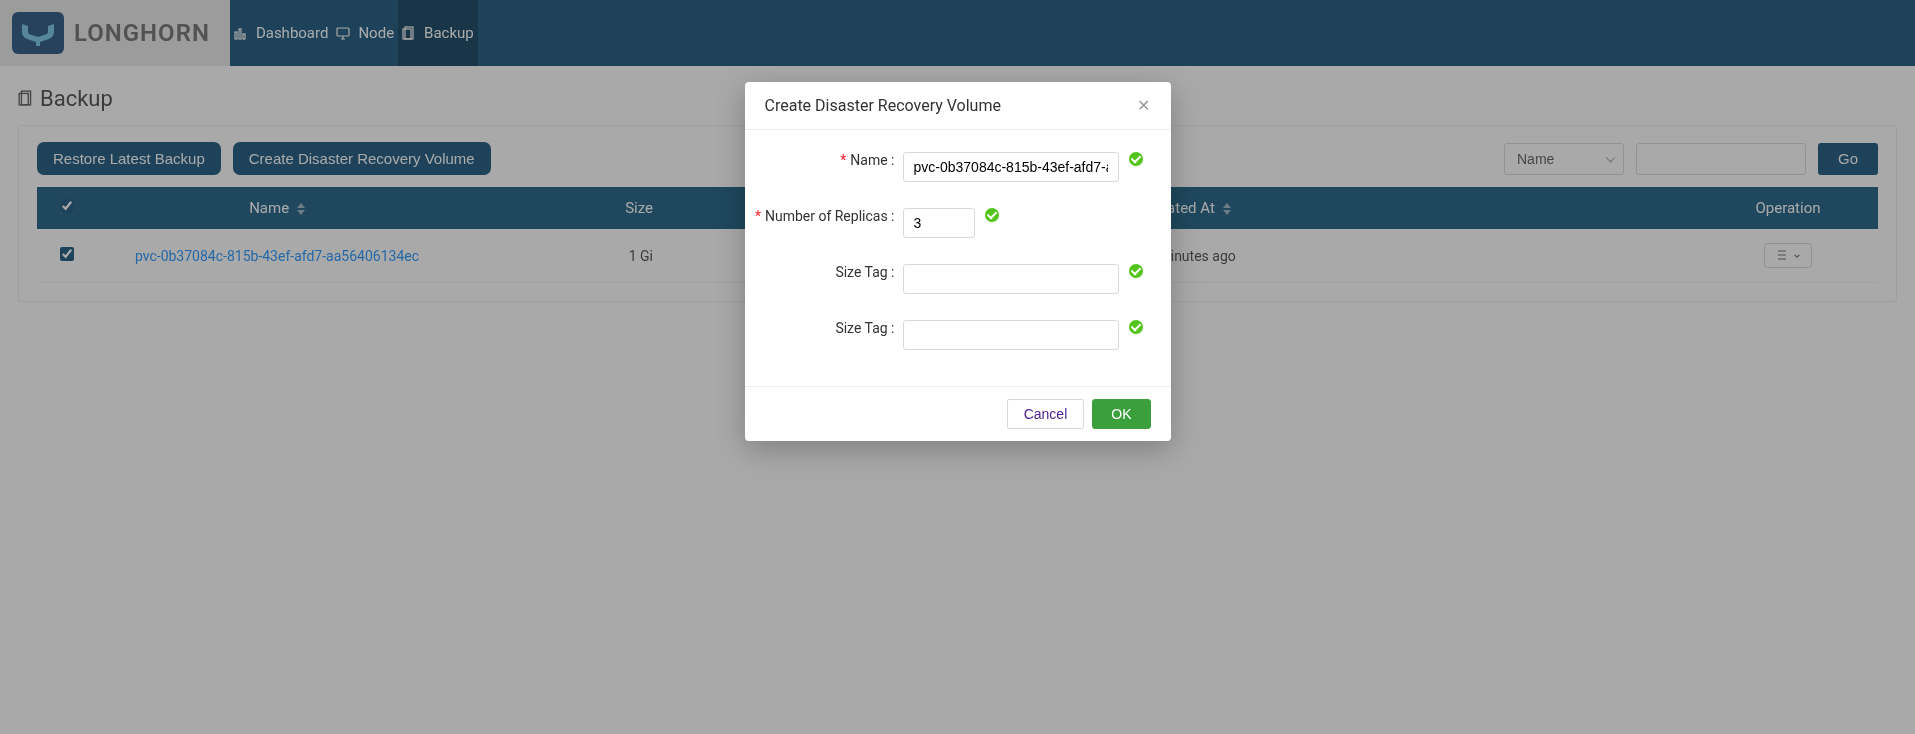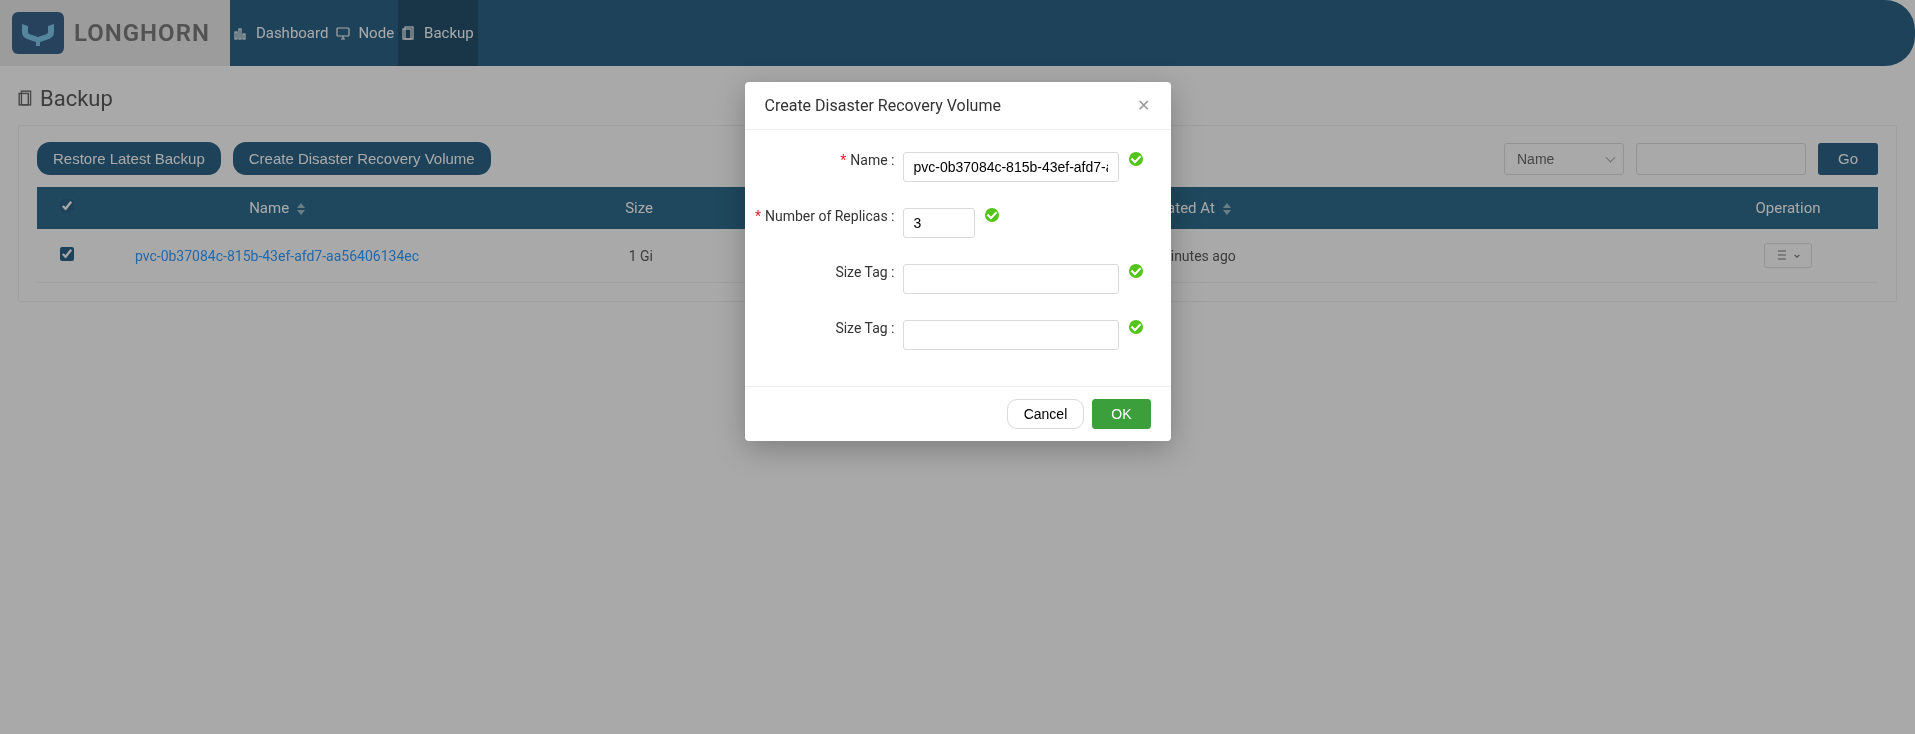--- a/index.html
+++ b/index.html
@@ -13,21 +13,20 @@
   position: relative;
   overflow: hidden;
 }
 
 
 .top-nav {
   height: 66px;
   background: #0e4f77;
   display: flex;
   align-items: stretch;
-  border-radius: 30px;
 }
 .logo-block {
   background: #e8e8e8;
   display: flex;
   align-items: center;
   padding: 0 20px 0 12px;
   gap: 10px;
 }
 .logo-icon {
   width: 52px;
@@ -90,21 +89,21 @@
   display: flex;
   align-items: center;
   padding: 16px 18px 12px 18px;
   gap: 12px;
 }
 .btn-primary {
   background: #0e4f77;
   color: #fff;
   border: none;
   padding: 8px 16px;
-  border-radius: 13px;
+  border-radius: 7px;
   font-size: 15px;
   cursor: pointer;
 }
 .spacer { flex: 1; }
 .filter-select {
   border: 1px solid #d9d9d9;
   border-radius: 3px;
   padding: 6px 28px 6px 12px;
   font-size: 14px;
   background: #fff;
@@ -308,23 +307,23 @@
 .modal-footer {
   border-top: 1px solid #eee;
   padding: 12px 20px;
   display: flex;
   justify-content: flex-end;
   gap: 8px;
 }
 .btn-default {
   background: #fff;
   border: 1px solid #d9d9d9;
-  color: #000000;
+  color: #4c1d95;
   padding: 6px 16px;
-  border-radius: 10px;
+  border-radius: 2px;
   cursor: pointer;
   font-size: 14px;
 }
 .btn-ok {
   background: #3ba03b;
   border: 1px solid #3ba03b;
   color: #fff;
   padding: 6px 18px;
   border-radius: 3px;
   cursor: pointer;

